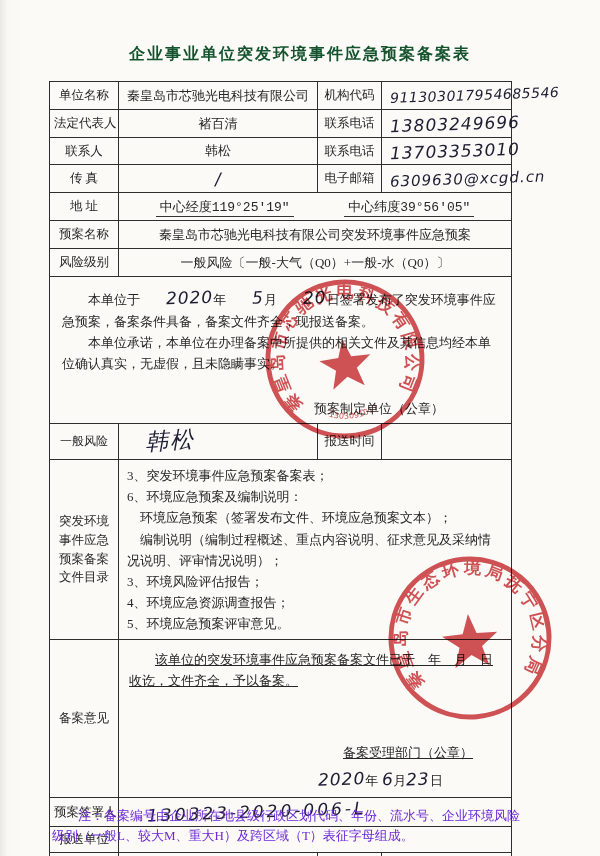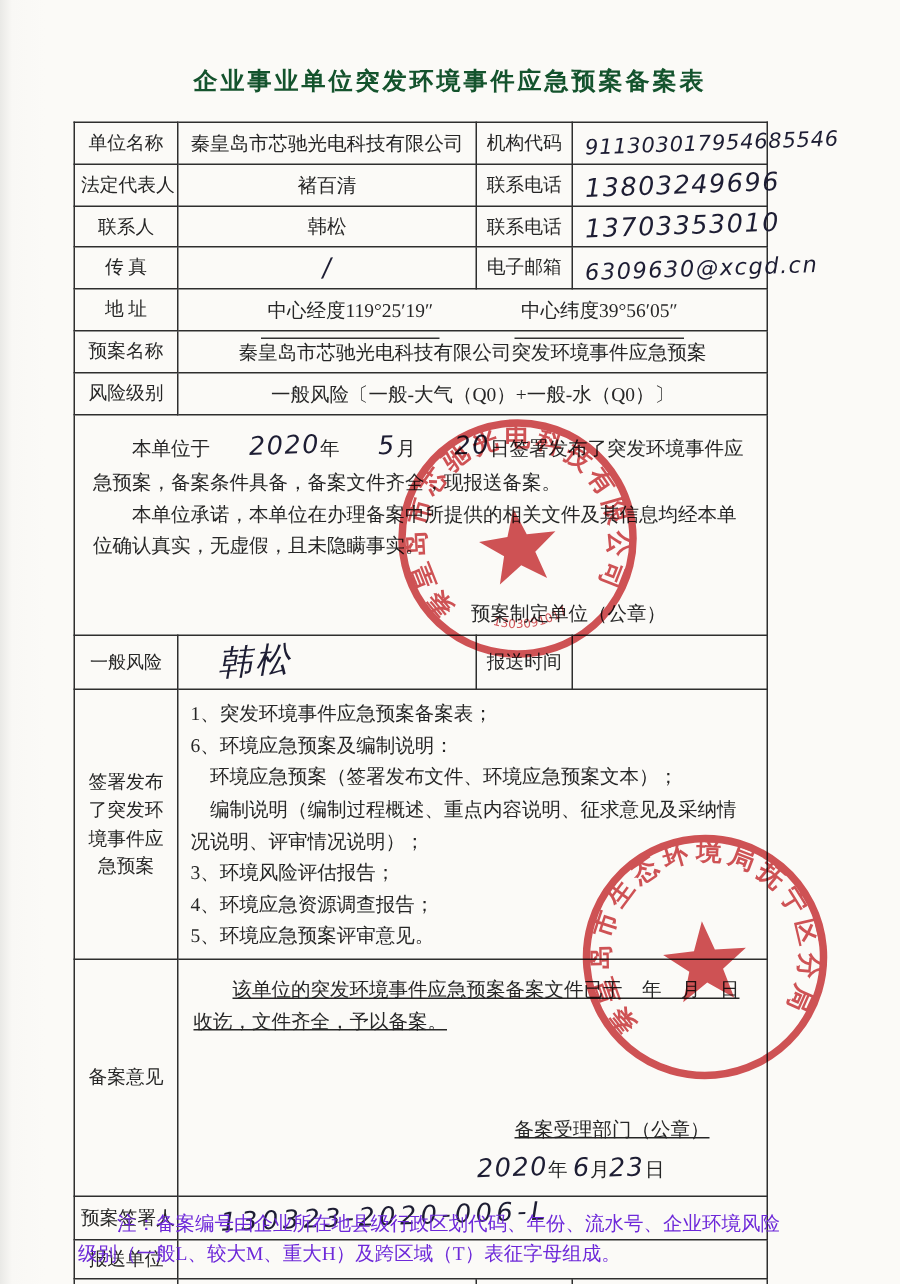--- a/index.html
+++ b/index.html
@@ -27,21 +27,21 @@
   td.val{text-align:center;}
   td.valleft{text-align:left;padding-left:8px;}
   .hand{
     font-family:"DejaVu Sans",sans-serif;font-style:italic;color:#1d1d33;
     display:inline-block;transform:rotate(-2deg);
   }
   .hand-num{font-size:14px;letter-spacing:0.5px;}
   .hand-big{font-size:17px;letter-spacing:1px;}
   .hand-sig{font-size:23px;transform:rotate(-4deg);letter-spacing:2px;}
   .hand-scrawl{font-size:25px;transform:rotate(-3deg) skewX(-8deg);letter-spacing:3px;}
-  .underline{border-bottom:1.2px solid #333;padding:0 4px 11px 4px;}
+  .underline{border-bottom:1.2px solid #333;padding:0 4px 1px 4px;font-family:Liberation Mono, monospace;}
   .bigblock{vertical-align:top;padding:8px 12px 4px 12px;line-height:1.6;}
   .bigblock p{margin:0;text-indent:2em;}
   .seal-caption{margin-top:24px;padding-left:252px;text-indent:0;}
   .dircell{vertical-align:top;padding:5px 8px;line-height:1.62;}
   .dircell .sub{text-indent:1em;}
   .opcell{vertical-align:top;padding:10px 10px 4px 10px;line-height:1.6;position:relative;}
   .opcell .body{margin:0;text-indent:2em;text-decoration:underline;}
   .op-caption{margin-top:52px;text-align:right;padding-right:28px;text-decoration:underline;}
   .op-date{text-align:right;padding-right:58px;margin-top:2px;}
   .note{
@@ -123,23 +123,23 @@
     </tr>
 
     <tr style="height:33px">
       <td class="lbl" style="font-size:12px">一般风险</td>
       <td class="valleft"><span class="hand hand-sig" style="padding-left:18px">韩松</span></td>
       <td class="lbl">报送时间</td>
       <td class="val"></td>
     </tr>
 
     <tr style="height:115px">
-      <td class="lblwrap">签署发布了突发环境事件应急预案</td>
+      <td class="lblwrap">突发环境事件应急预案备案文件目录</td>
       <td class="dircell" colspan="3">
-        <div>1、突发环境事件应急预案备案表；</div>
+        <div>3、突发环境事件应急预案备案表；</div>
         <div>6、环境应急预案及编制说明：</div>
         <div class="sub">环境应急预案（签署发布文件、环境应急预案文本）；</div>
         <div class="sub">编制说明（编制过程概述、重点内容说明、征求意见及采纳情况说明、评审情况说明）；</div>
         <div>3、环境风险评估报告；</div>
         <div>4、环境应急资源调查报告；</div>
         <div>5、环境应急预案评审意见。</div>
       </td>
     </tr>
 
     <tr style="height:118px">

